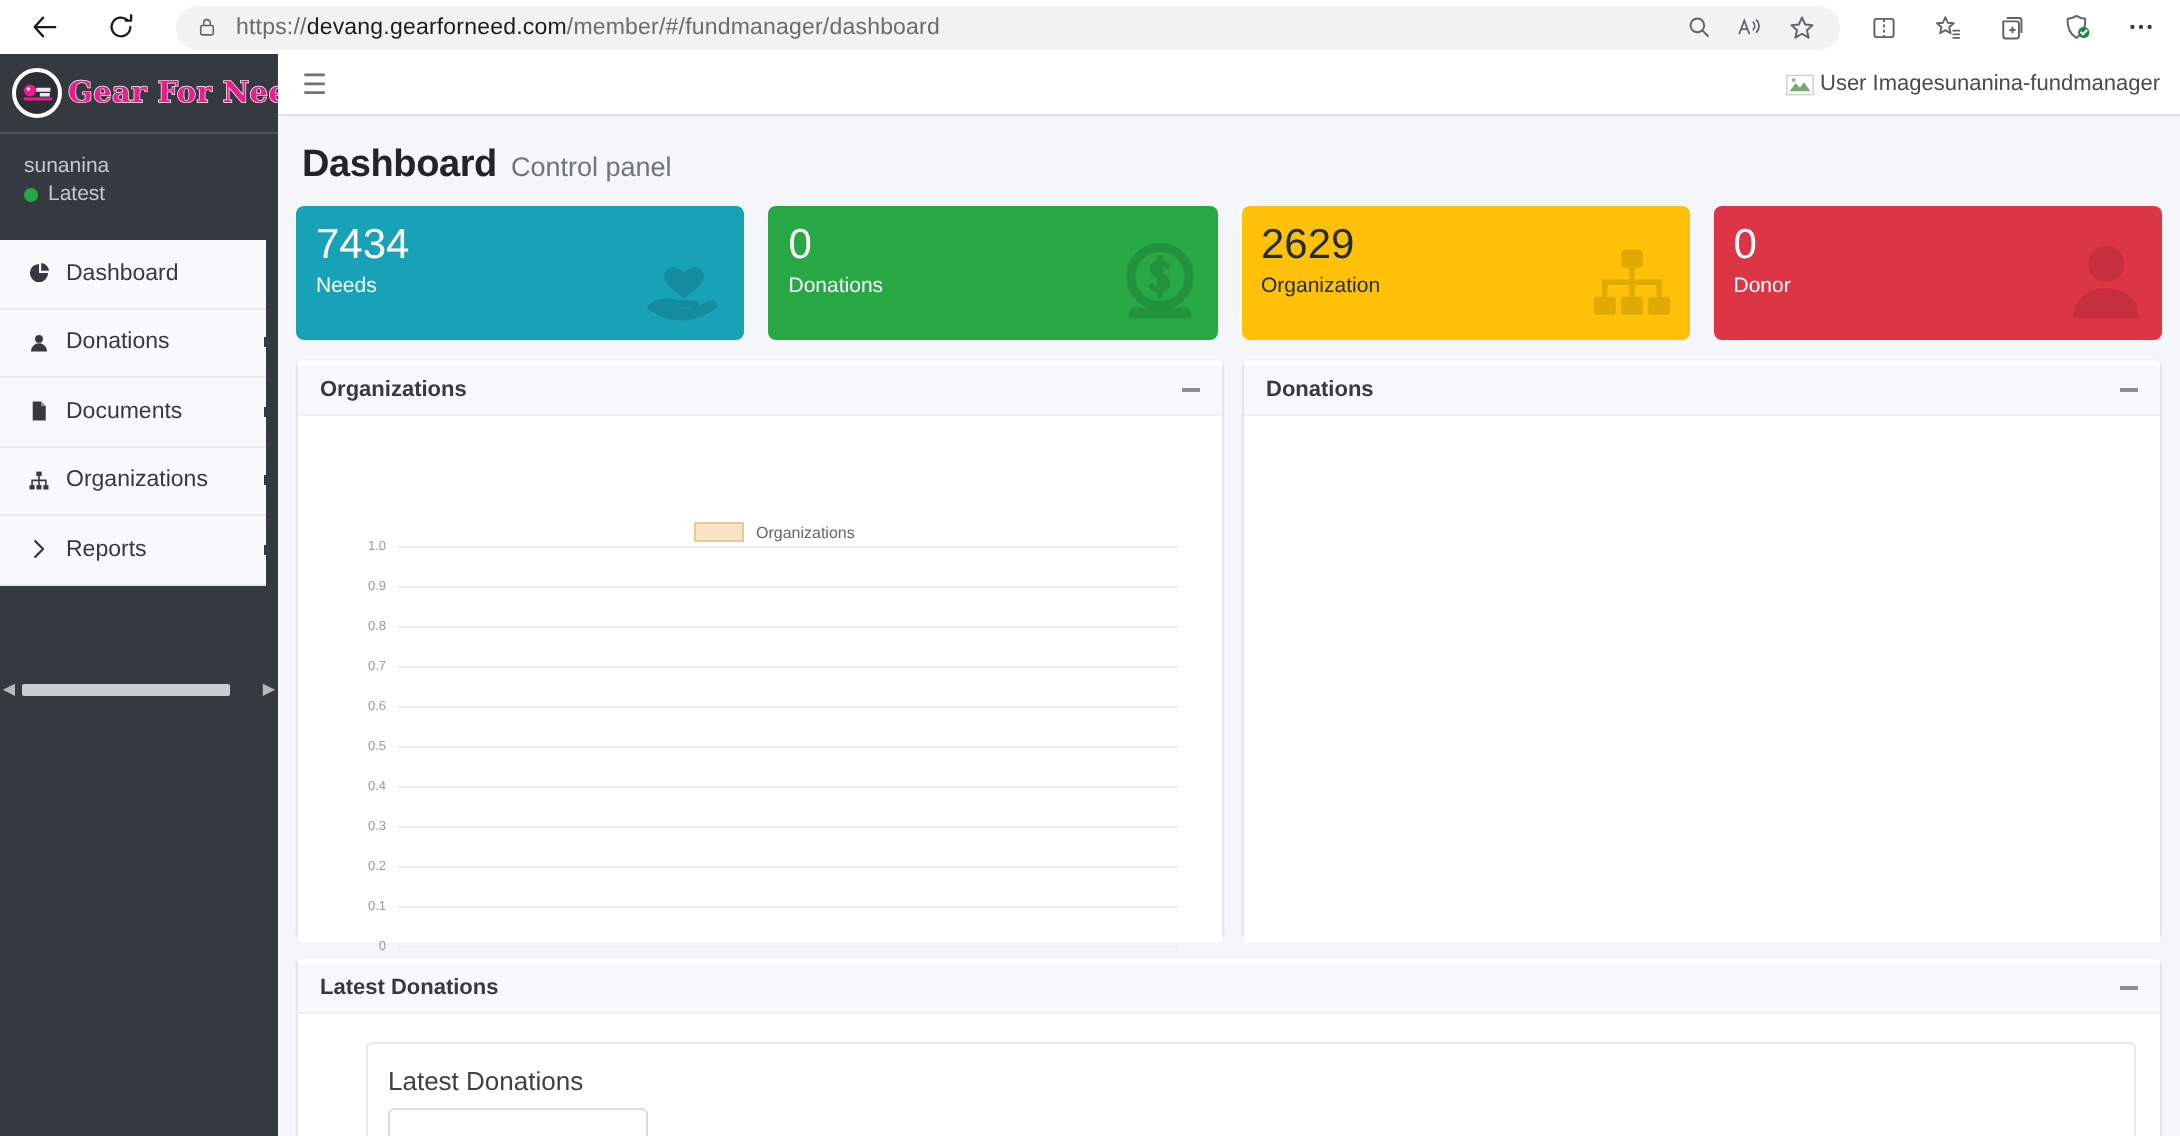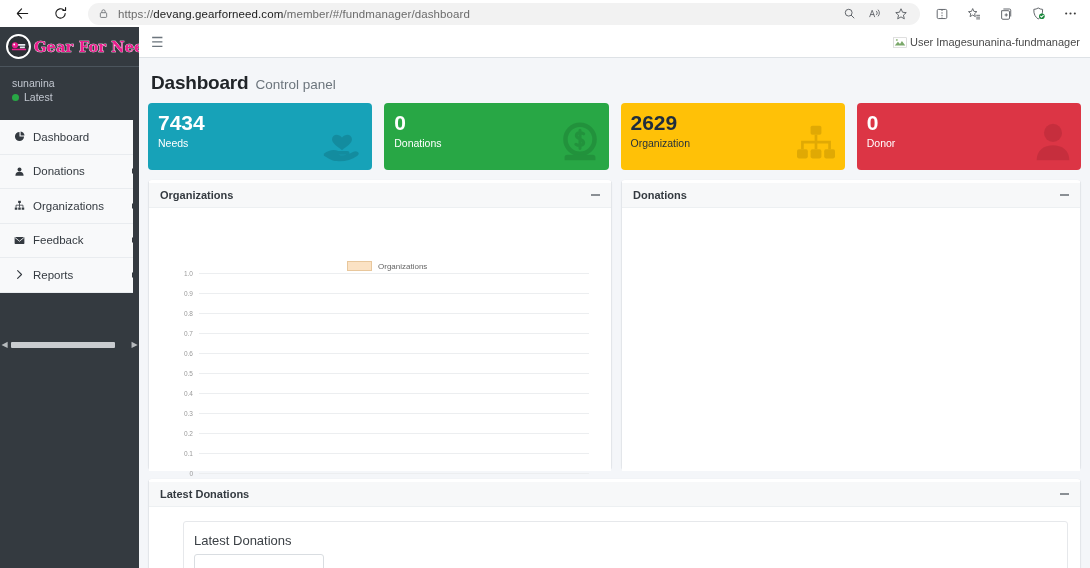--- a/index.html
+++ b/index.html
@@ -166,21 +166,21 @@
   }
   .small-box {
     flex: 1 1 0;
     height: 67px;
     border-radius: 4px;
     position: relative;
     overflow: hidden;
     padding: 8px 10px 0 10px;
     color: #ffffff;
   }
-  .small-box .sb-value { font-size: 21px; font-weight: bold; line-height: 24px; }
+  .small-box .sb-value { font-size: 21px; font-weight: normal; line-height: 24px; }
   .small-box .sb-label { font-size: 10.5px; margin-top: 2px; }
   .small-box .sb-icon {
     position: absolute; right: 8px; bottom: 4px;
     opacity: .3;
   }
   .small-box.dark-text { color: #1f2d3d; }
 
   
   .panels-row {
     display: flex; gap: 9px;
@@ -376,45 +376,45 @@
       <span class="ni-icon">
         <svg width="11" height="11" viewBox="0 0 14 14">
             <circle cx="7" cy="4.4" r="2.5" fill="#343a40"></circle>
             <path d="M1.8 12.4 a5.2 5.2 0 0 1 10.4 0 Z" fill="#343a40"></path>
           </svg>
       </span>
       <span class="ni-label">Donations</span>
       <span class="nav-marker"></span>
     </div>
 
+    <div class="nav-item">
+      <span class="ni-icon">
+        <svg width="11" height="11" viewBox="0 0 14 14">
+            <path d="M3 1 h5.3 L11.3 4 v9 H3 Z" fill="#343a40"></path>
+            <path d="M8.3 1 v3 h3" fill="#8b9096"></path>
+          </svg>
+      </span>
+      <span class="ni-label">Documents</span>
+      <span class="nav-marker"></span>
+    </div>
 
     <div class="nav-item">
       <span class="ni-icon">
         <svg width="11" height="11" viewBox="0 0 14 14">
             <rect x="5.3" y="1" width="3.4" height="2.8" fill="#343a40"></rect>
             <rect x="1" y="9.6" width="3.2" height="2.8" fill="#343a40"></rect>
             <rect x="5.4" y="9.6" width="3.2" height="2.8" fill="#343a40"></rect>
             <rect x="9.8" y="9.6" width="3.2" height="2.8" fill="#343a40"></rect>
             <path d="M7 3.8 V6.6 M2.6 9.6 V6.6 H11.4 V9.6 M7 6.6 V9.6" stroke="#343a40" stroke-width="1" fill="none"></path>
           </svg>
       </span>
       <span class="ni-label">Organizations</span>
       <span class="nav-marker"></span>
     </div>
 
-    <div class="nav-item">
-      <span class="ni-icon">
-        <svg width="11" height="9" viewBox="0 0 14 11">
-            <rect x="0.8" y="1.2" width="12.4" height="8.6" rx="0.8" fill="#343a40"></rect>
-            <path d="M1.3 1.8 L7 6.4 L12.7 1.8" stroke="#f8f9fa" stroke-width="1.1" fill="none"></path>
-          </svg>
-      </span>
-      <span class="ni-label">Feedback</span>
-      <span class="nav-marker"></span>
-    </div>
 
     <div class="nav-item">
       <span class="ni-icon">
         <svg width="11" height="11" viewBox="0 0 14 14">
             <path d="M4.6 2 L9.6 7 L4.6 12" stroke="#343a40" stroke-width="1.4" fill="none" stroke-linecap="round" stroke-linejoin="round"></path>
           </svg>
       </span>
       <span class="ni-label">Reports</span>
       <span class="nav-marker"></span>
     </div>

